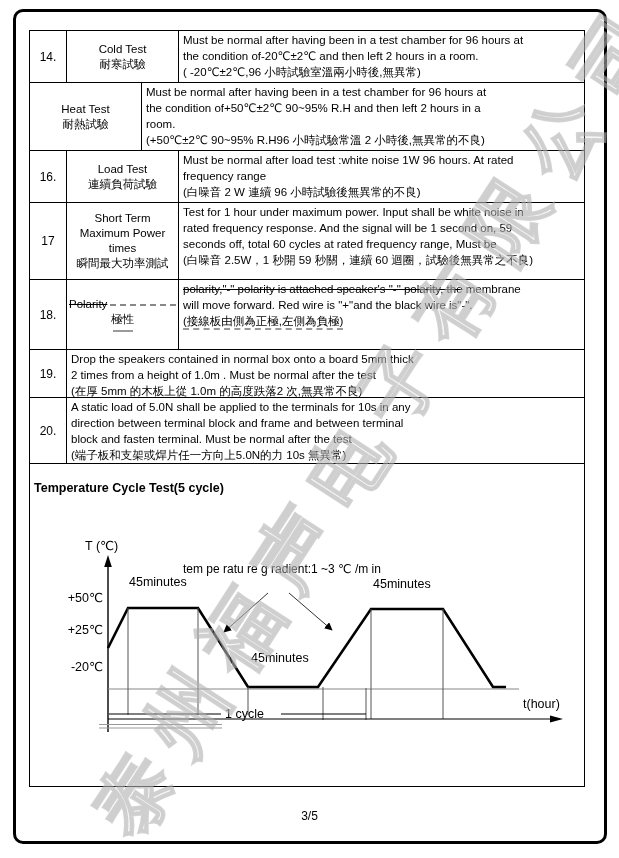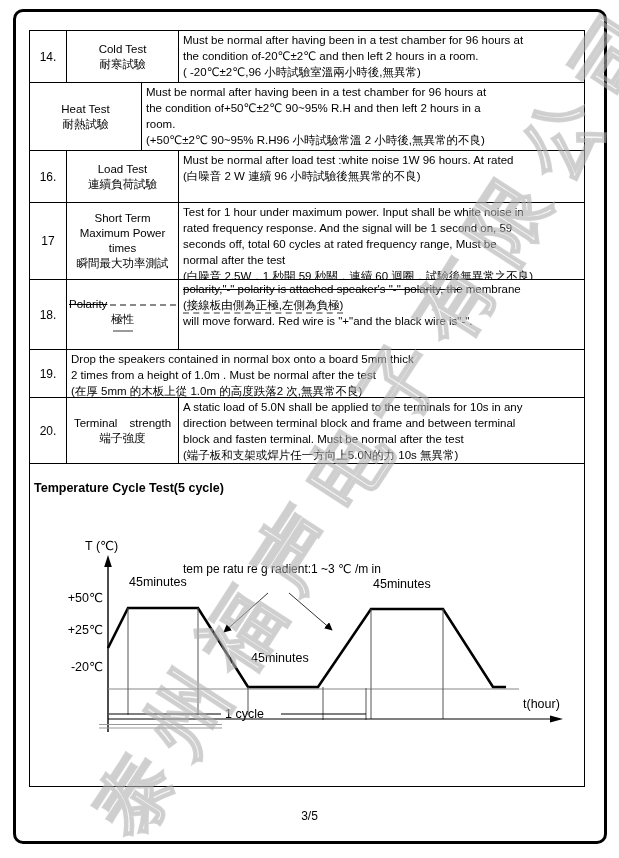--- a/index.html
+++ b/index.html
@@ -79,73 +79,69 @@
     </div>
 
     <div class="t-row" style="height:52px">
       <div class="c-no">16.</div>
       <div class="c-name">
         <div>Load Test</div>
         <div>連續負荷試驗</div>
       </div>
       <div class="c-body">
         <div>Must be normal after load test :white noise 1W 96 hours. At rated</div>
+        <div>frequency range</div>
         <div>(白噪音 2 W 連續 96 小時試驗後無異常的不良)</div>
       </div>
     </div>
 
     <div class="t-row" style="height:77px">
       <div class="c-no">17</div>
       <div class="c-name">
         <div>Short Term</div>
         <div>Maximum Power</div>
         <div>times</div>
         <div>瞬間最大功率測試</div>
       </div>
       <div class="c-body">
         <div>Test for 1 hour under maximum power. Input shall be white noise in</div>
         <div>rated frequency response. And the signal will be 1 second on, 59</div>
         <div>seconds off, total 60 cycles at rated frequency range, Must be</div>
-        <div>normal after the test</div>
         <div>(白噪音 2.5W，1 秒開 59 秒關，連續 60 迴圈，試驗後無異常之不良)</div>
       </div>
     </div>
 
     <div class="t-row" style="height:70px">
       <div class="c-no">18.</div>
       <div class="c-name">
         <div class="polarity-line">
           <span class="struck">Polarity</span>
           <span class="dash-tail"></span>
         </div>
         <div>極性</div>
         <div class="gray-underline"></div>
       </div>
       <div class="c-body">
         <div><span class="struck">polarity,"-" polarity is attached speaker's "-" polarity, the</span><span> membrane</span></div>
+        <div>will move forward. Red wire is "+"and the black wire is"-".</div>
         <div><span class="dashed-under">(接線板由側為正極,左側為負極)</span></div>
-        <div>will move forward. Red wire is "+"and the black wire is"-".</div>
       </div>
     </div>
 
     <div class="t-row" style="height:48px">
       <div class="c-no">19.</div>
       <div class="c-body">
         <div>Drop the speakers contained in normal box onto a board 5mm thick</div>
         <div>2 times from a height of 1.0m . Must be normal after the test</div>
         <div>(在厚 5mm 的木板上從 1.0m 的高度跌落2 次,無異常不良)</div>
       </div>
     </div>
 
     <div class="t-row" style="height:66px">
       <div class="c-no">20.</div>
-      <div class="c-name">
-        <div class="wspread">Terminal strength</div>
-        <div>端子強度</div>
-      </div>
       <div class="c-body">
         <div>A static load of 5.0N shall be applied to the terminals for 10s in any</div>
         <div>direction between terminal block and frame and between terminal</div>
         <div>block and fasten terminal. Must be normal after the test</div>
         <div>(端子板和支架或焊片任一方向上5.0N的力 10s 無異常)</div>
       </div>
     </div>
 
     <div class="section-title">Temperature Cycle Test(5 cycle)</div>
 

